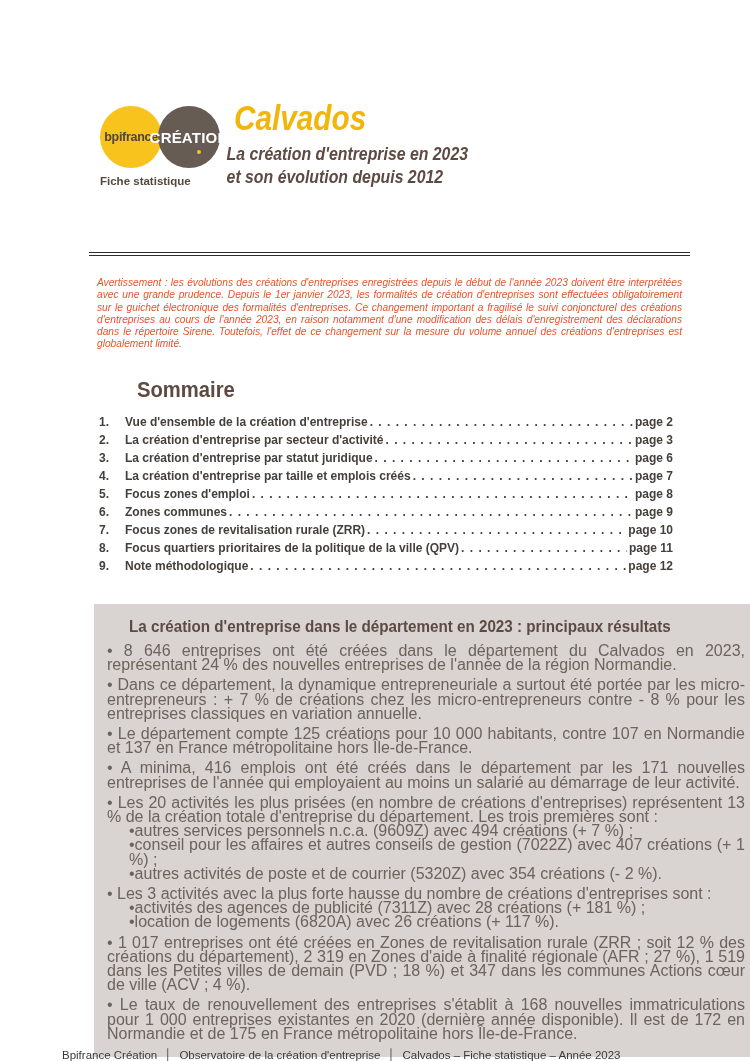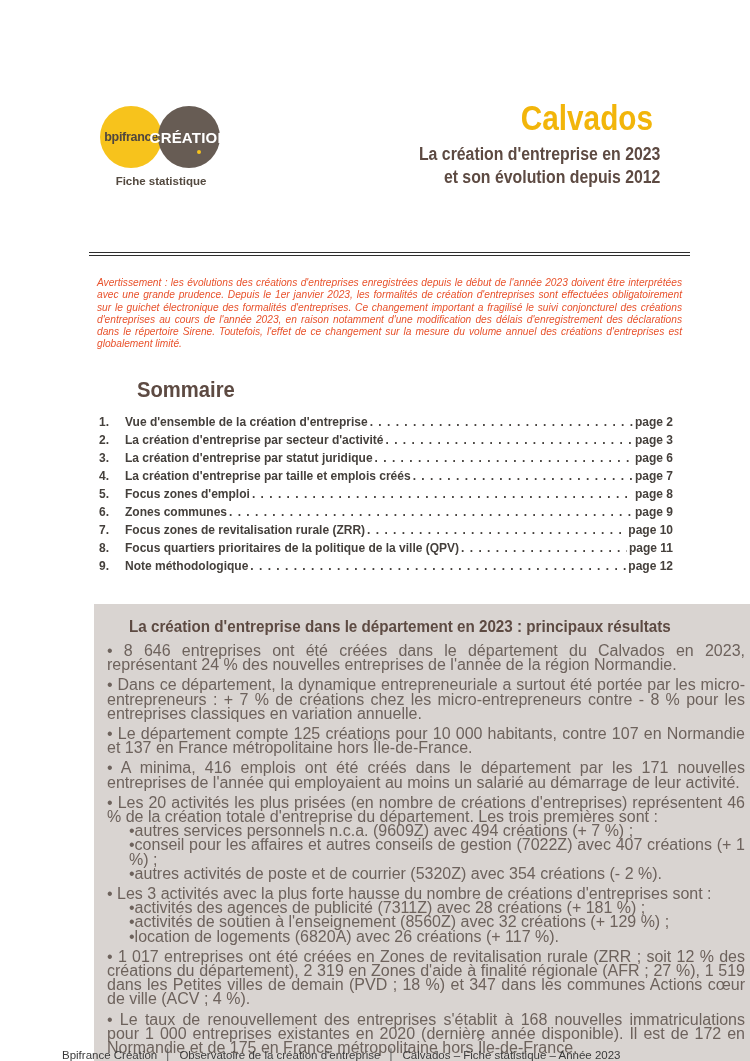--- a/index.html
+++ b/index.html
@@ -27,22 +27,22 @@
   .brand{position:absolute;left:11px;top:8px;width:122px;}
   .logo-circles{position:relative;height:62px;width:122px;}
   .circle{position:absolute;top:0;width:62px;height:62px;border-radius:50%;
     display:flex;align-items:center;justify-content:center;}
   .circle.yellow{left:0;background:var(--logo-yellow);z-index:1;}
   .circle.yellow span{font-size:12.5px;font-weight:bold;color:#4f463e;letter-spacing:-0.3px;}
   .circle.dark{left:58px;background:var(--logo-dark);z-index:2;}
   .circle.dark span{font-size:15px;font-weight:bold;color:#fff;letter-spacing:0.2px;}
   .i-dot{position:absolute;left:39px;bottom:14px;width:4px;height:4px;border-radius:50%;
     background:var(--logo-yellow);}
-  .brand-caption{margin-top:7px;text-align:center;font-size:11.5px;font-weight:bold;color:#53493f;}
-  .titles{position:absolute;left:108px;right:0;top:2px;text-align:right;}
+  .brand-caption{margin-top:7px;text-align:left;font-size:11.5px;font-weight:bold;color:#53493f;}
+  .titles{position:absolute;left:108px;right:0;top:2px;text-align:left;font-style:italic;}
   .doc-title{font-size:35px;font-weight:bold;color:var(--gold);
     transform:scaleX(0.85);transform-origin:center;letter-spacing:0;line-height:1;}
   .doc-subtitle{margin-top:8px;font-size:18px;font-weight:bold;color:var(--brand-dark);
     transform:scaleX(0.88);transform-origin:center;line-height:1.25;}
   
   .rule{height:0;border-top:4px double var(--rule-color);margin-top:4px;}
   
   .notice{margin:21px 8px 0 8px;font-size:10.2px;font-style:italic;color:var(--notice-red);
     text-align:justify;line-height:12.3px;}
   
@@ -161,27 +161,26 @@
       </li>
     </ol>
 
   <section class="results">
     <h4 class="results-heading">La création d'entreprise dans le département en 2023 : principaux résultats</h4>
     <div id="bullets">
         <p class="bullet">8 646 entreprises ont été créées dans le département du Calvados en 2023, représentant 24 % des nouvelles entreprises de l'année de la région Normandie.</p>
         <p class="bullet">Dans ce département, la dynamique entrepreneuriale a surtout été portée par les micro-entrepreneurs : + 7 % de créations chez les micro-entrepreneurs contre - 8 % pour les entreprises classiques en variation annuelle.</p>
         <p class="bullet">Le département compte 125 créations pour 10 000 habitants, contre 107 en Normandie et 137 en France métropolitaine hors Île-de-France.</p>
         <p class="bullet">A minima, 416 emplois ont été créés dans le département par les 171 nouvelles entreprises de l'année qui employaient au moins un salarié au démarrage de leur activité.</p>
-        <p class="bullet">Les 20 activités les plus prisées (en nombre de créations d'entreprises) représentent 46 % de la création totale d'entreprise du département. Les trois premières sont :</p>
+        <p class="bullet">Les 20 activités les plus prisées (en nombre de créations d'entreprises) représentent 13 % de la création totale d'entreprise du département. Les trois premières sont :</p>
         <p class="sub-bullet">autres services personnels n.c.a. (9609Z) avec 494 créations (+ 7 %) ;</p>
         <p class="sub-bullet">conseil pour les affaires et autres conseils de gestion (7022Z) avec 407 créations (+ 1 %) ;</p>
         <p class="sub-bullet">autres activités de poste et de courrier (5320Z) avec 354 créations (- 2 %).</p>
         <p class="bullet">Les 3 activités avec la plus forte hausse du nombre de créations d'entreprises sont :</p>
         <p class="sub-bullet">activités des agences de publicité (7311Z) avec 28 créations (+ 181 %) ;</p>
-        <p class="sub-bullet">activités de soutien à l'enseignement (8560Z) avec 32 créations (+ 129 %) ;</p>
         <p class="sub-bullet">location de logements (6820A) avec 26 créations (+ 117 %).</p>
         <p class="bullet">1 017 entreprises ont été créées en Zones de revitalisation rurale (ZRR ; soit 12 % des créations du département), 2 319 en Zones d'aide à finalité régionale (AFR ; 27 %), 1 519 dans les Petites villes de demain (PVD ; 18 %) et 347 dans les communes Actions cœur de ville (ACV ; 4 %).</p>
         <p class="bullet">Le taux de renouvellement des entreprises s'établit à 168 nouvelles immatriculations pour 1 000 entreprises existantes en 2020 (dernière année disponible). Il est de 172 en Normandie et de 175 en France métropolitaine hors Île-de-France.</p>
       </div>
   </section>
 
   <div class="footer" id="footer"><span>Bpifrance Création</span><span class="sep">│</span><span>Observatoire de la création d'entreprise</span><span class="sep">│</span><span>Calvados – Fiche statistique – Année 2023</span></div>
 
 </div>
 

